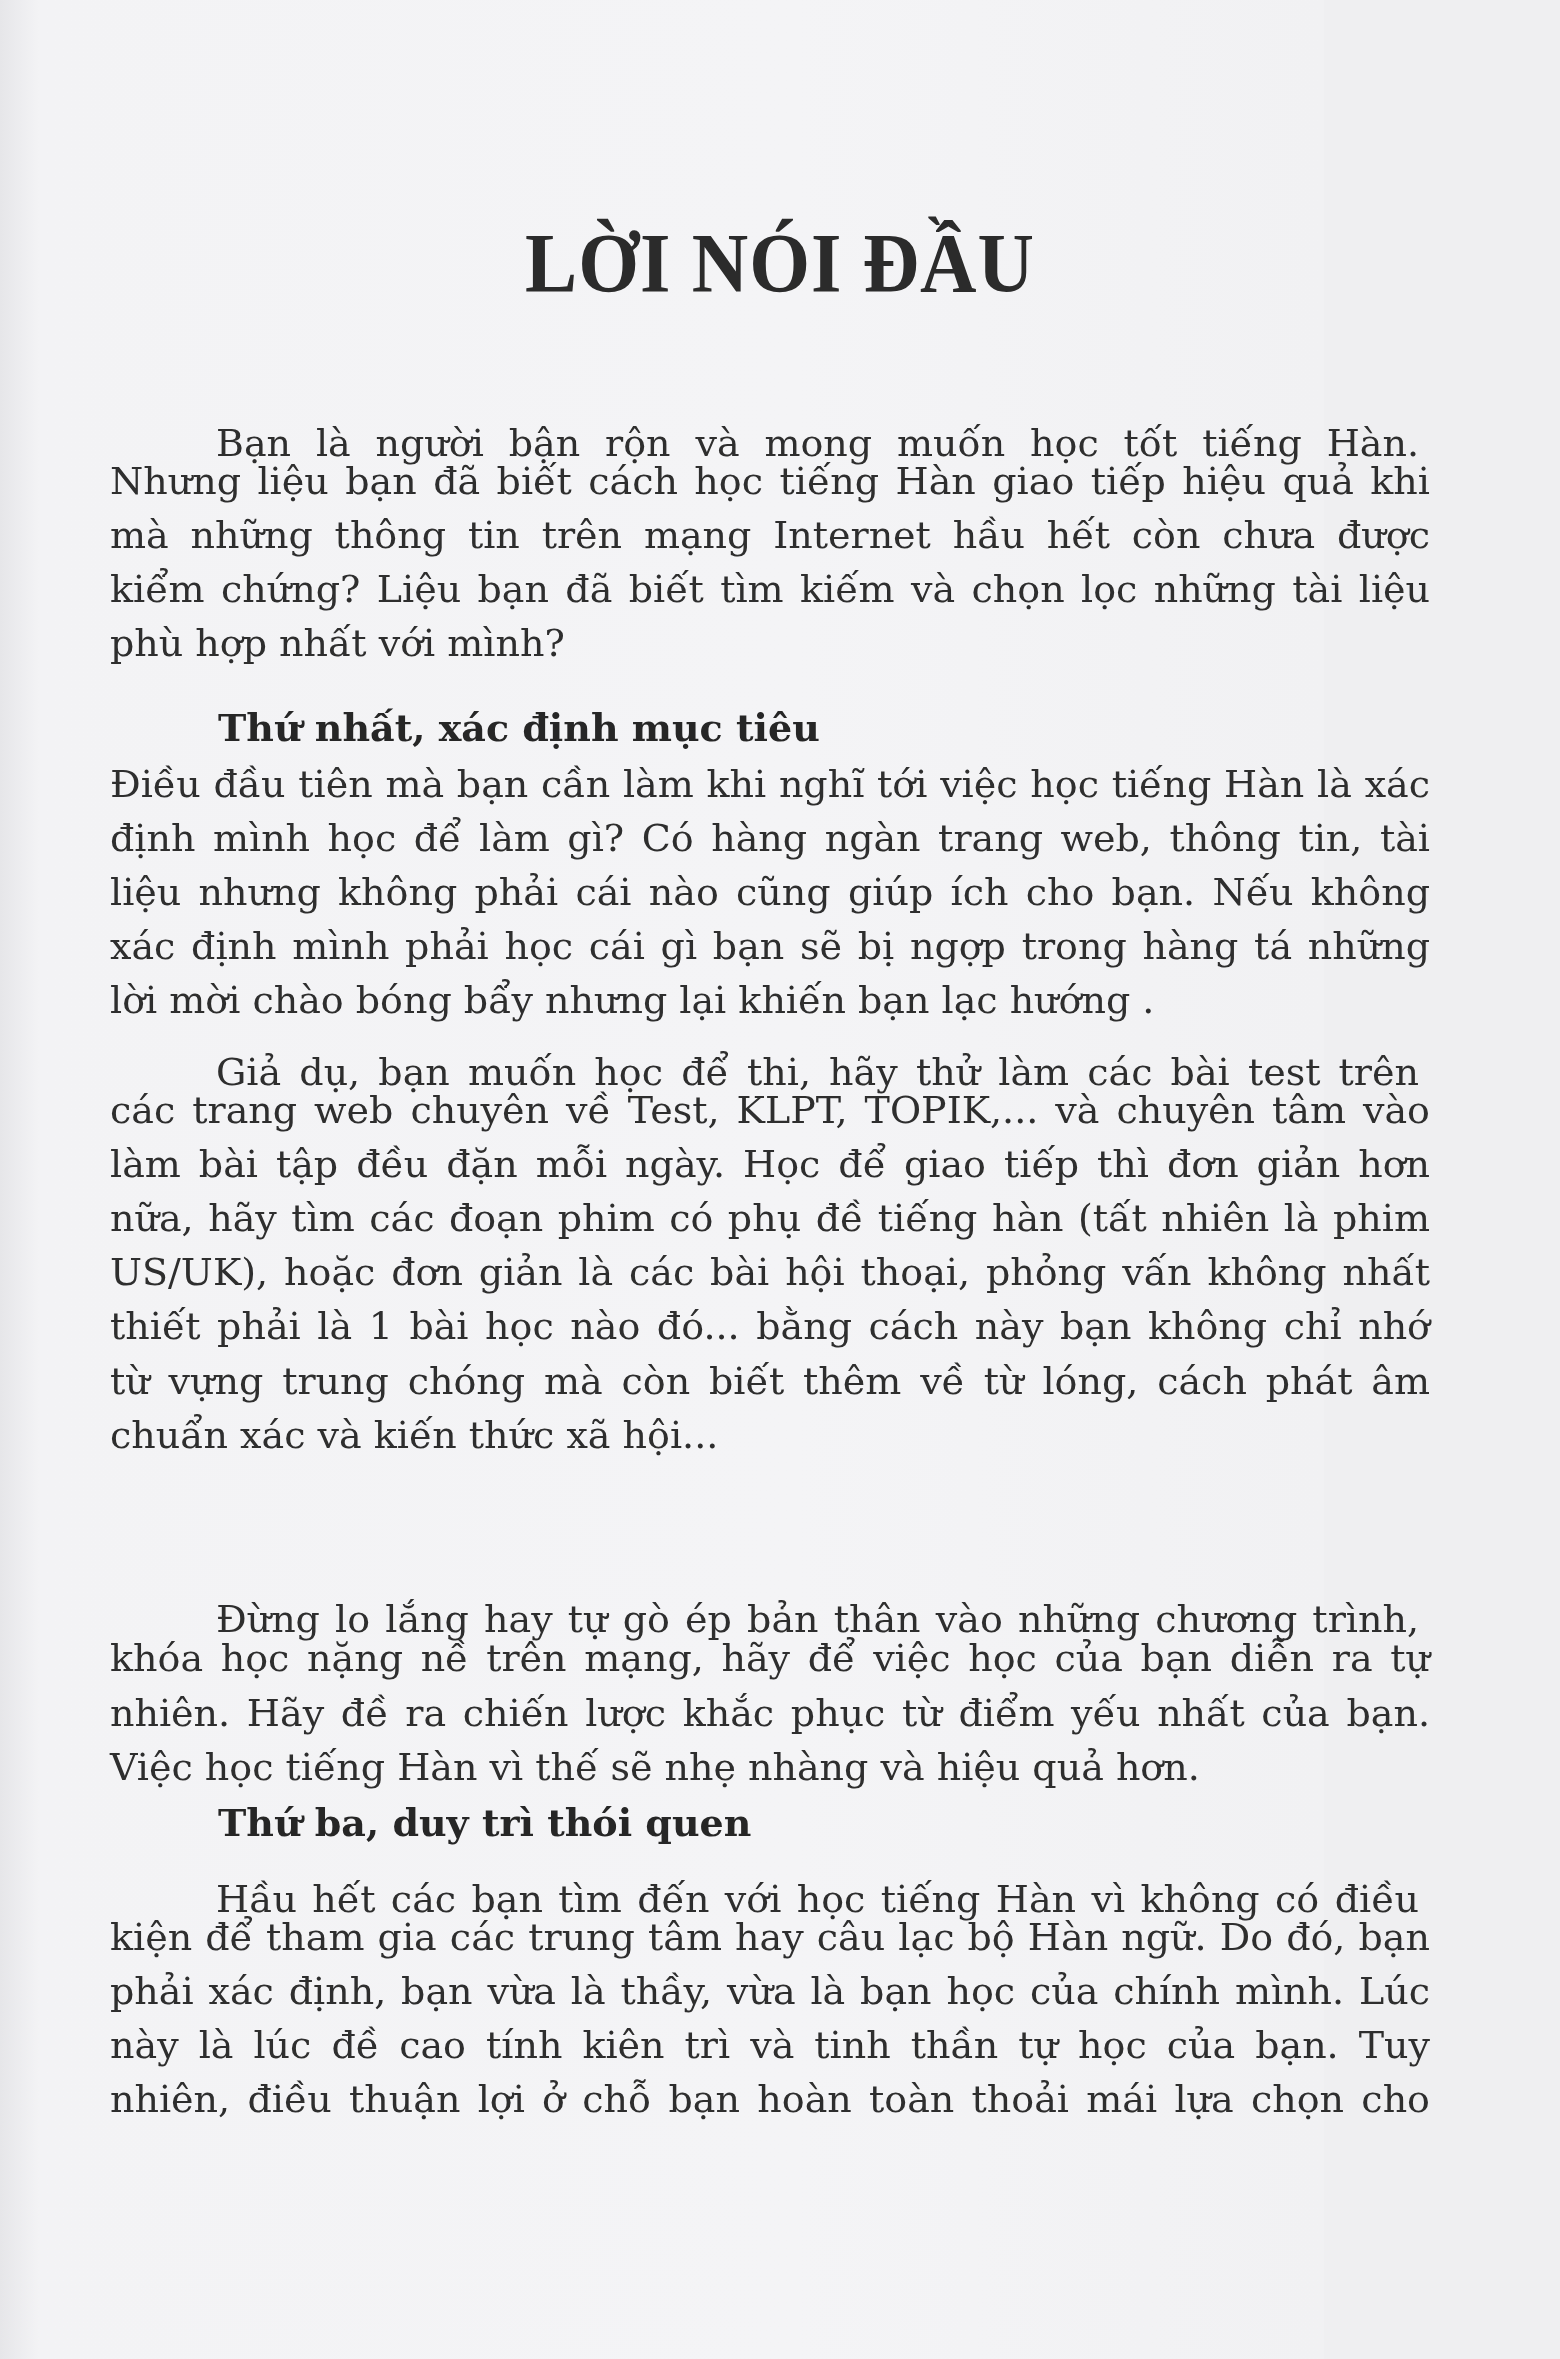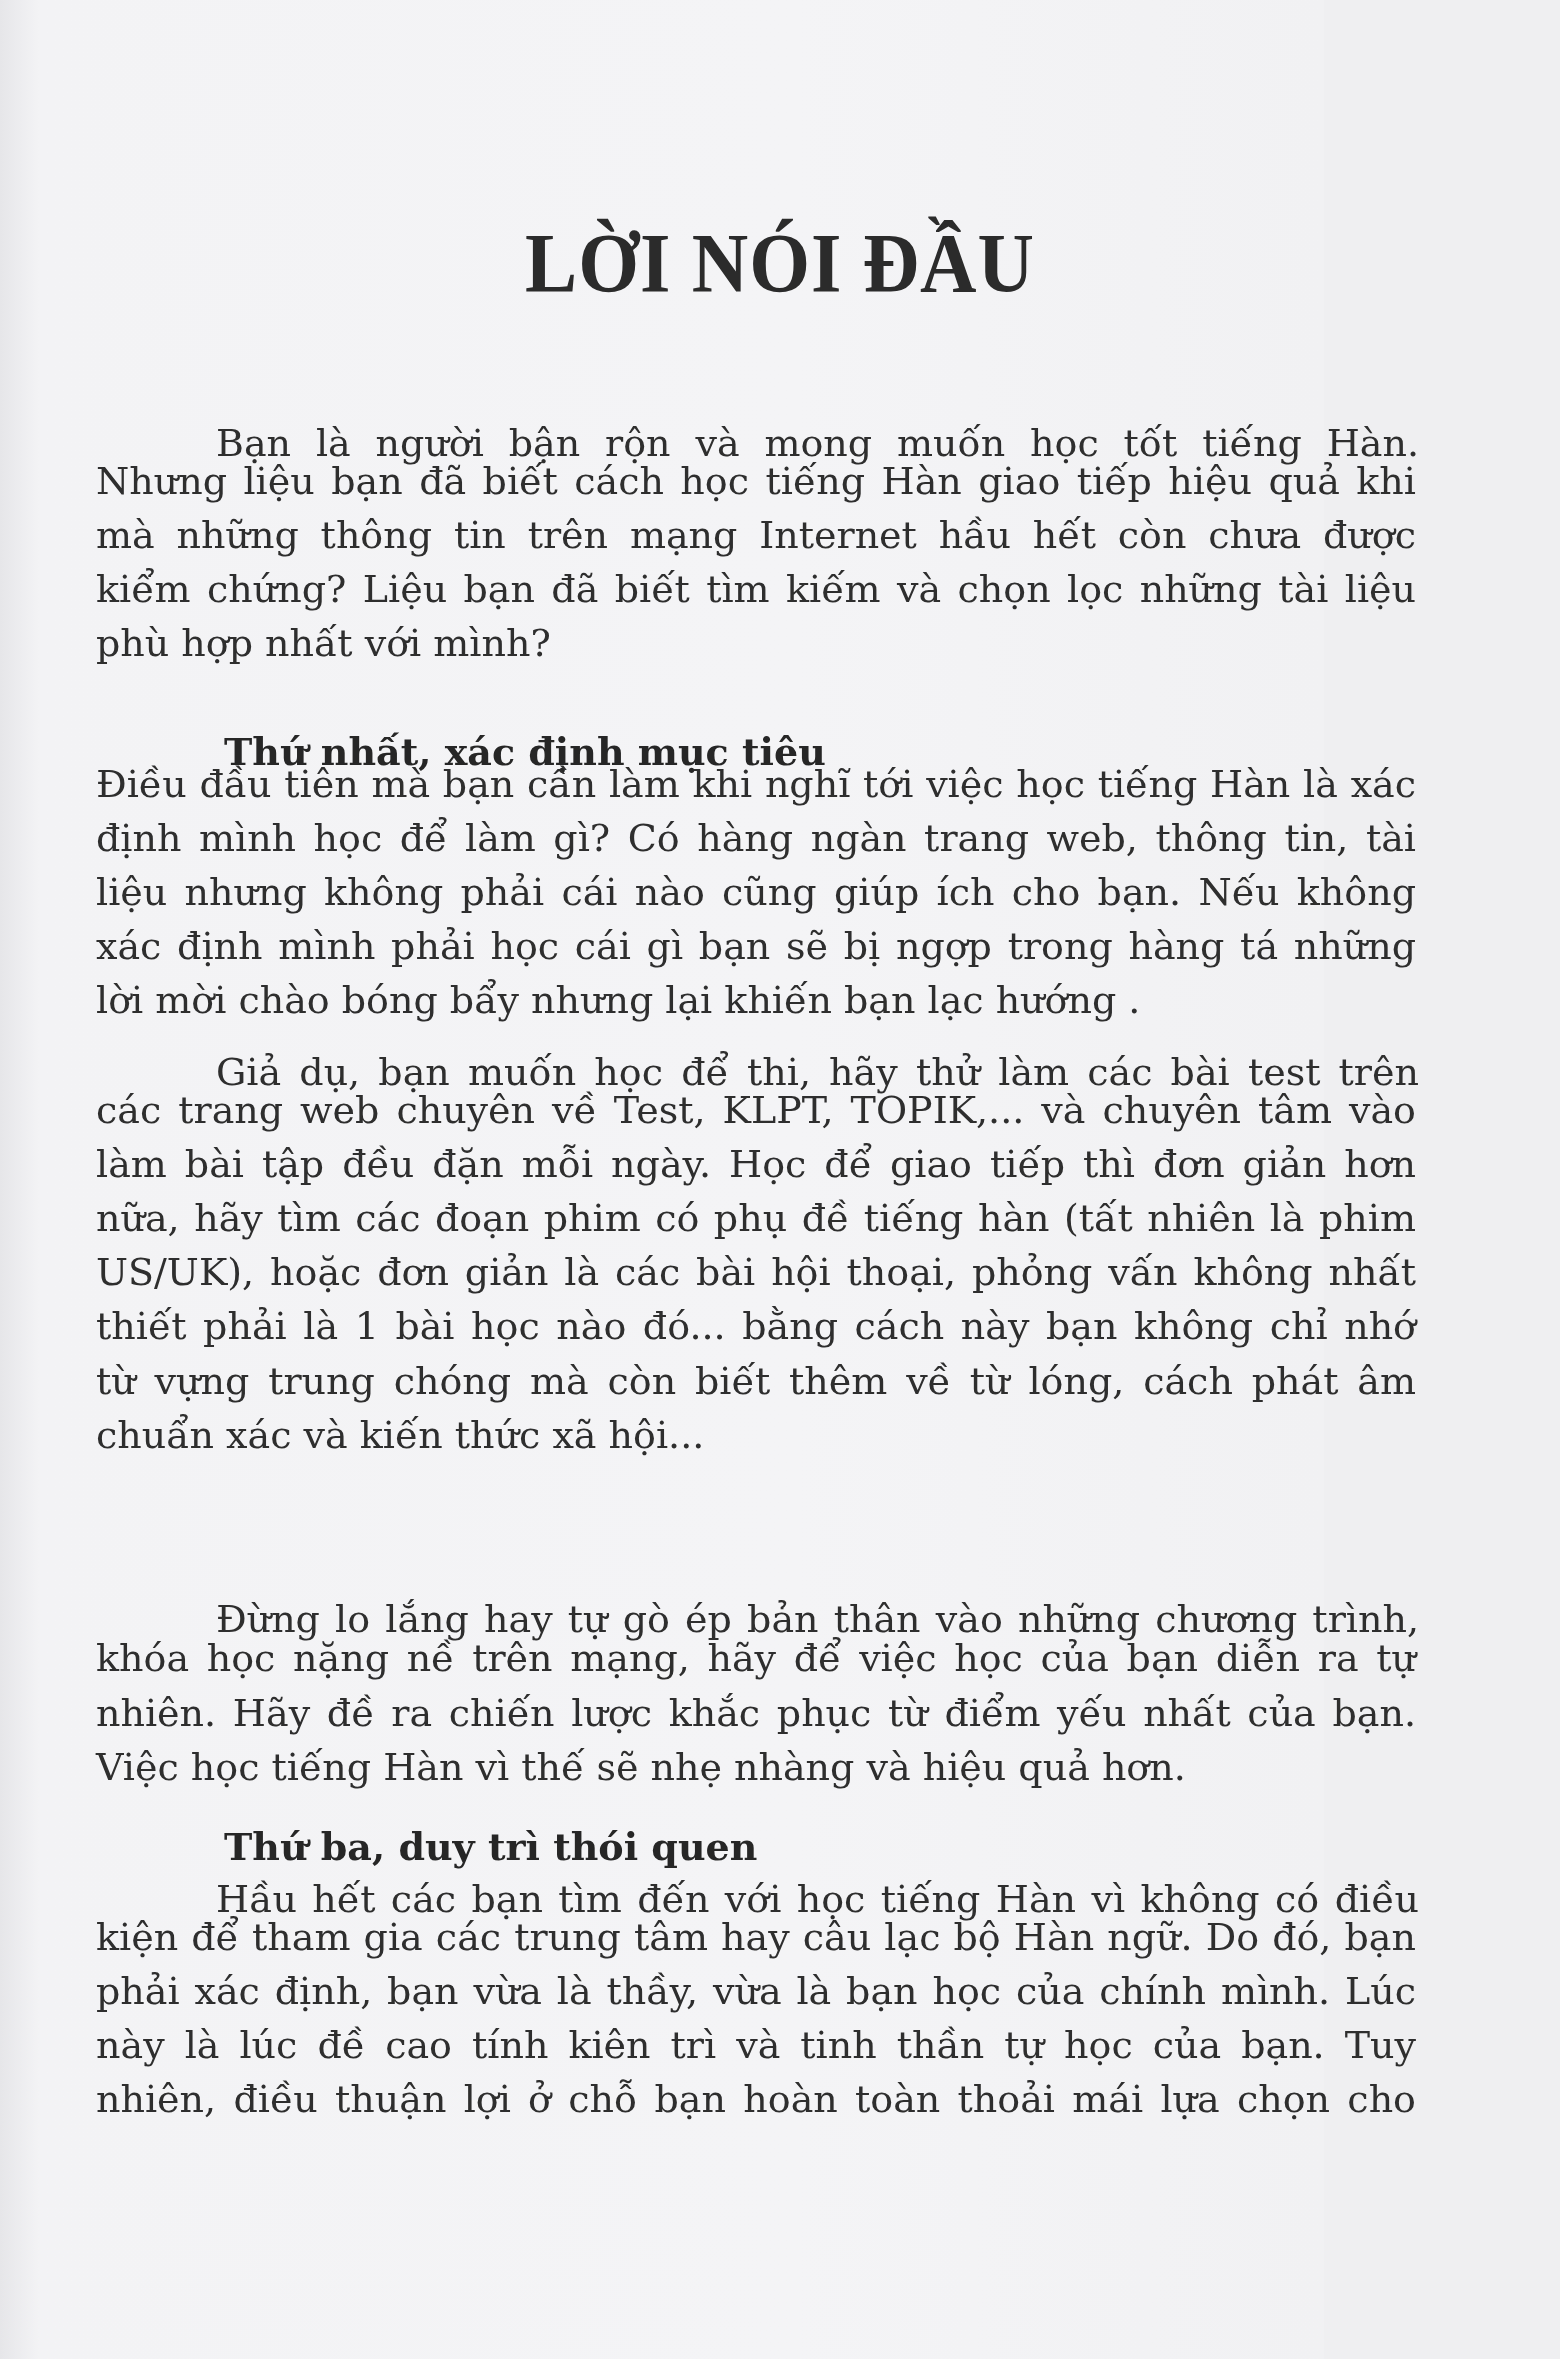--- a/index.html
+++ b/index.html
@@ -16,33 +16,33 @@
   }
   .title {
     position: absolute; left: 0; width: 1560px; top: 214px;
     text-align: center;
     font-family: "Liberation Serif", "DejaVu Serif", serif;
     font-weight: bold; font-size: 85px; letter-spacing: 1px;
     color: #2b2b2b;
     transform: scaleX(0.92); transform-origin: 780px 0;
   }
   .line {
-    position: absolute; left: 96px; width: 1320px;
+    position: absolute; left: 110px; width: 1320px;
     font-size: 38px; line-height: 46px; height: 46px;
     white-space: nowrap;
     text-align: justify; text-align-last: justify;
     color: #2e2e2e;
   }
   .line.indent { left: 216px; width: 1203px; margin-top: 16px; }
   .line.last { text-align-last: left; }
   .heading {
-    position: absolute; left: 224px;
+    position: absolute; left: 218px;
     font-family: "DejaVu Serif", "Liberation Serif", serif;
     font-weight: bold; font-size: 38px; line-height: 46px;
-    color: #262626; white-space: nowrap; margin-top: 24px;
+    color: #262626; white-space: nowrap;
   }
 </style>
 </head>
 <body>
 
 <div class="page">
 
   <div class="title">LỜI NÓI ĐẦU</div>
 
   <div>

